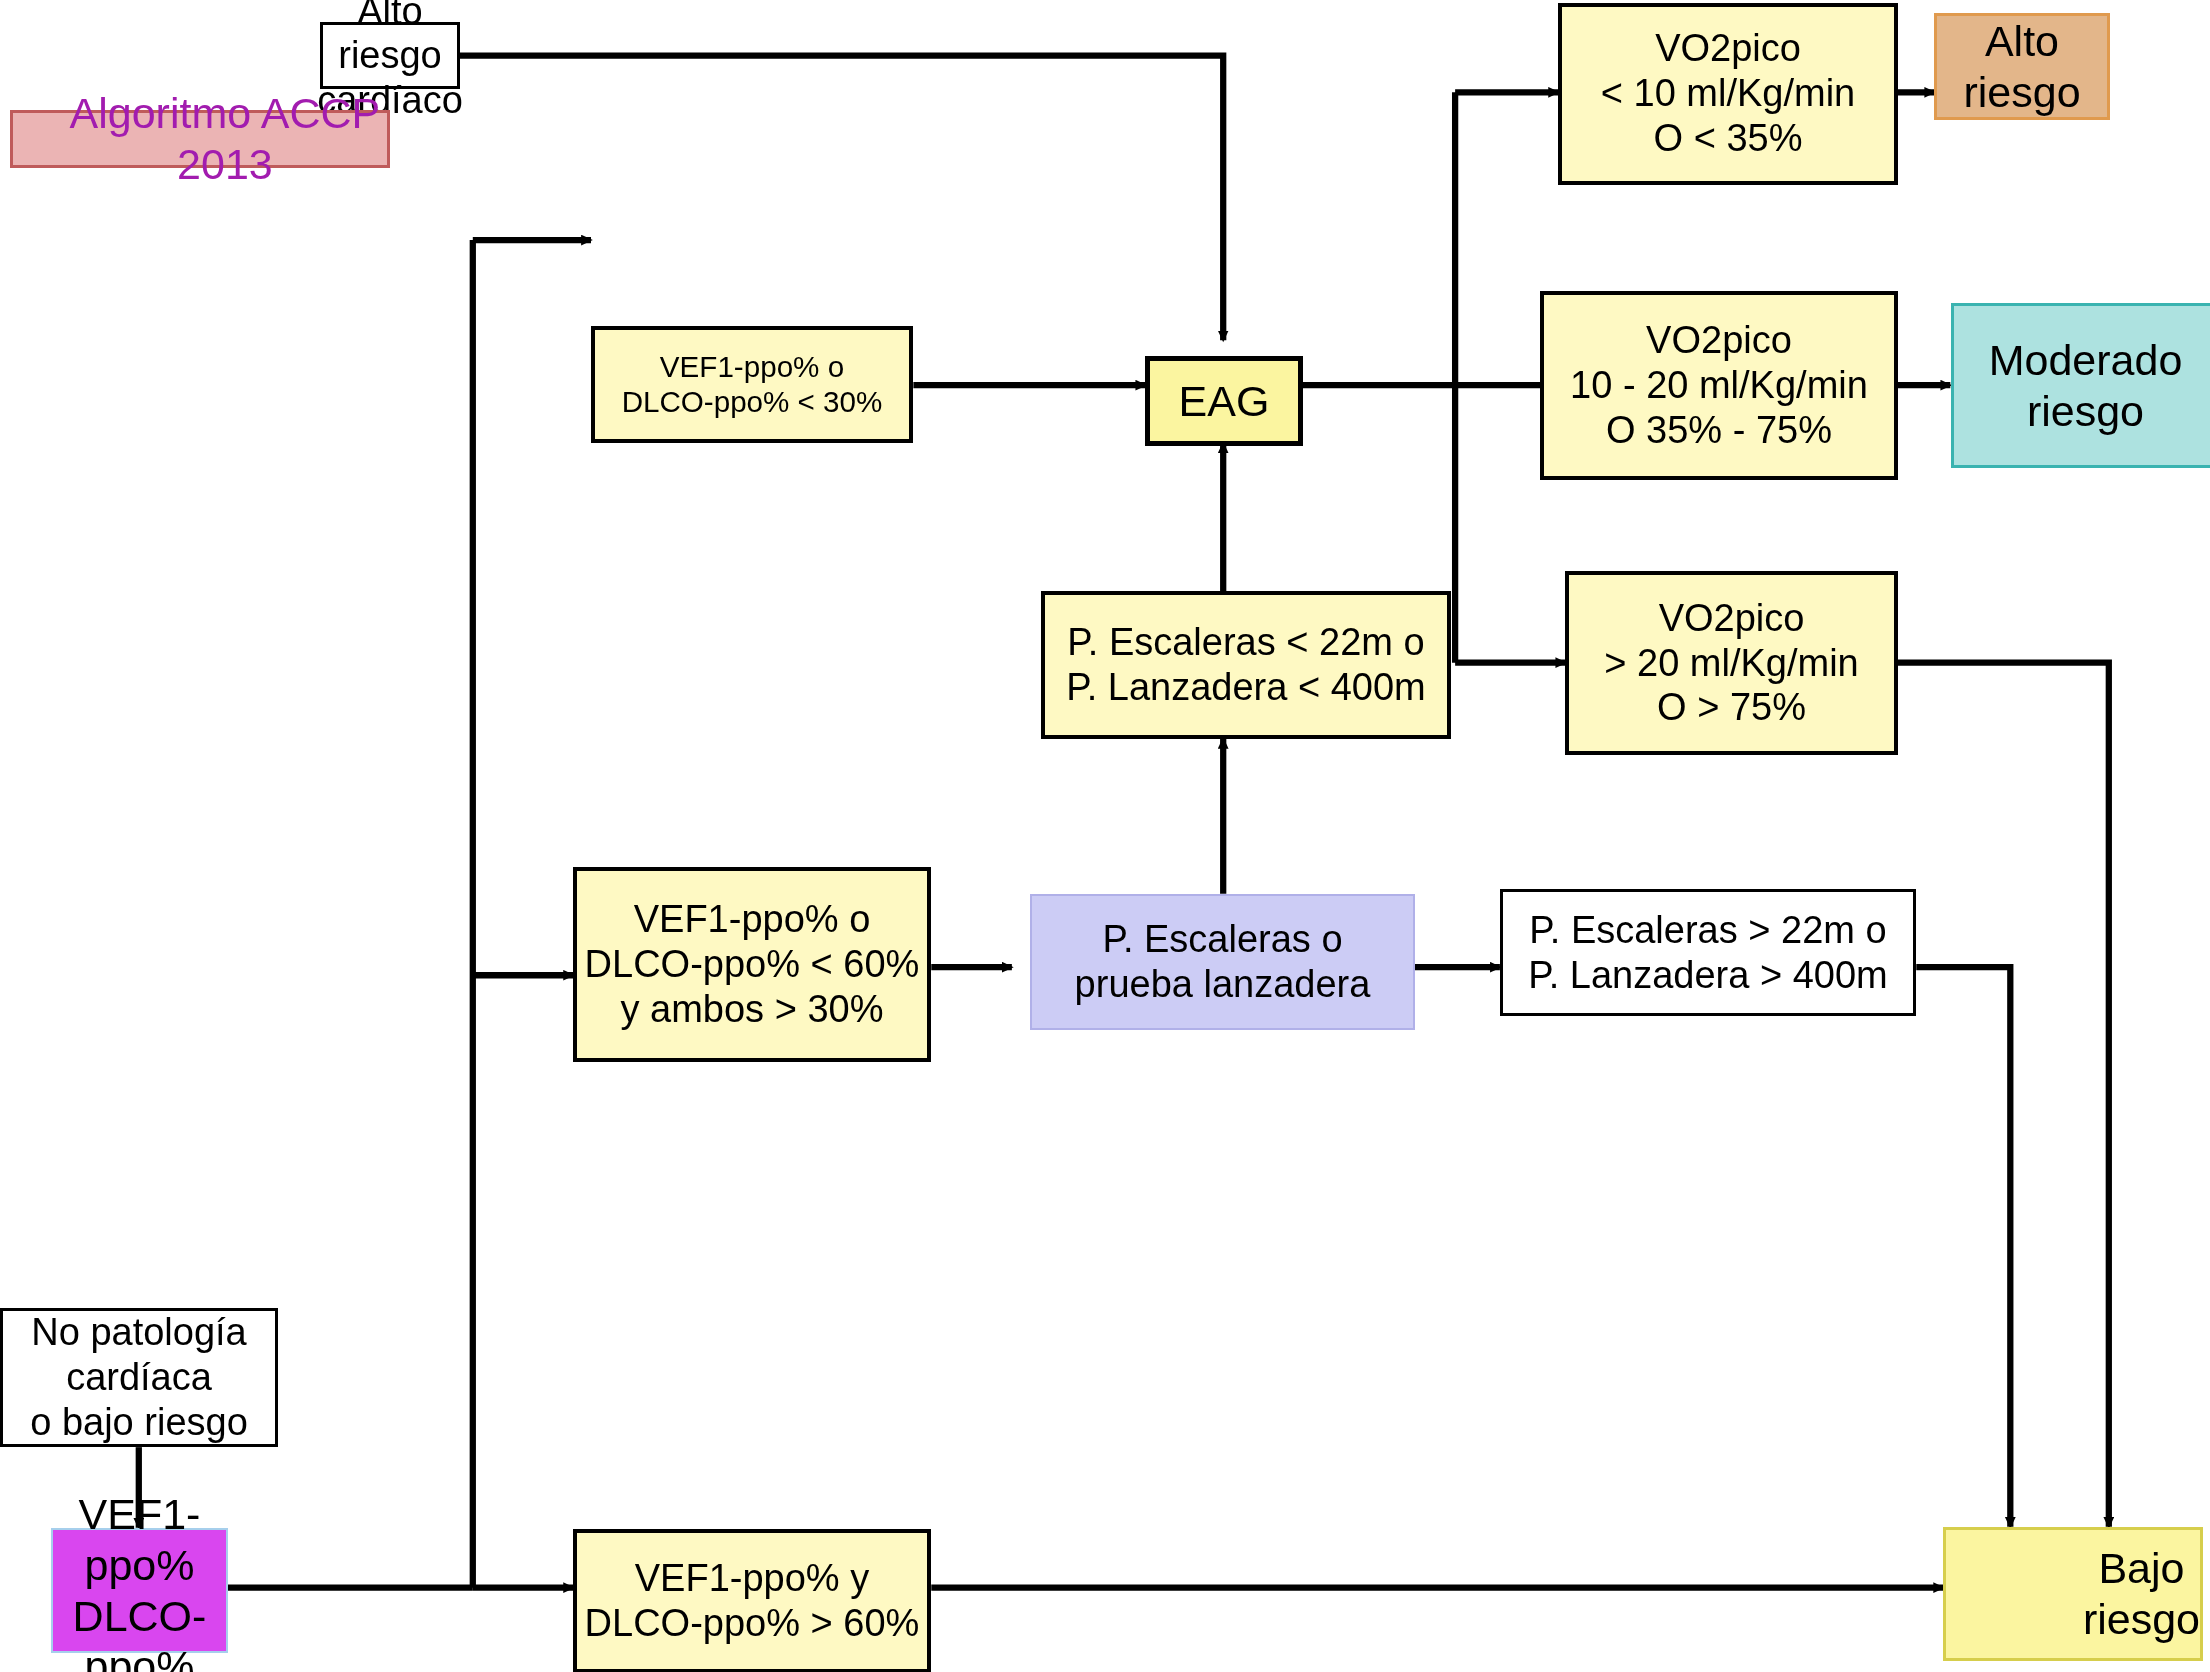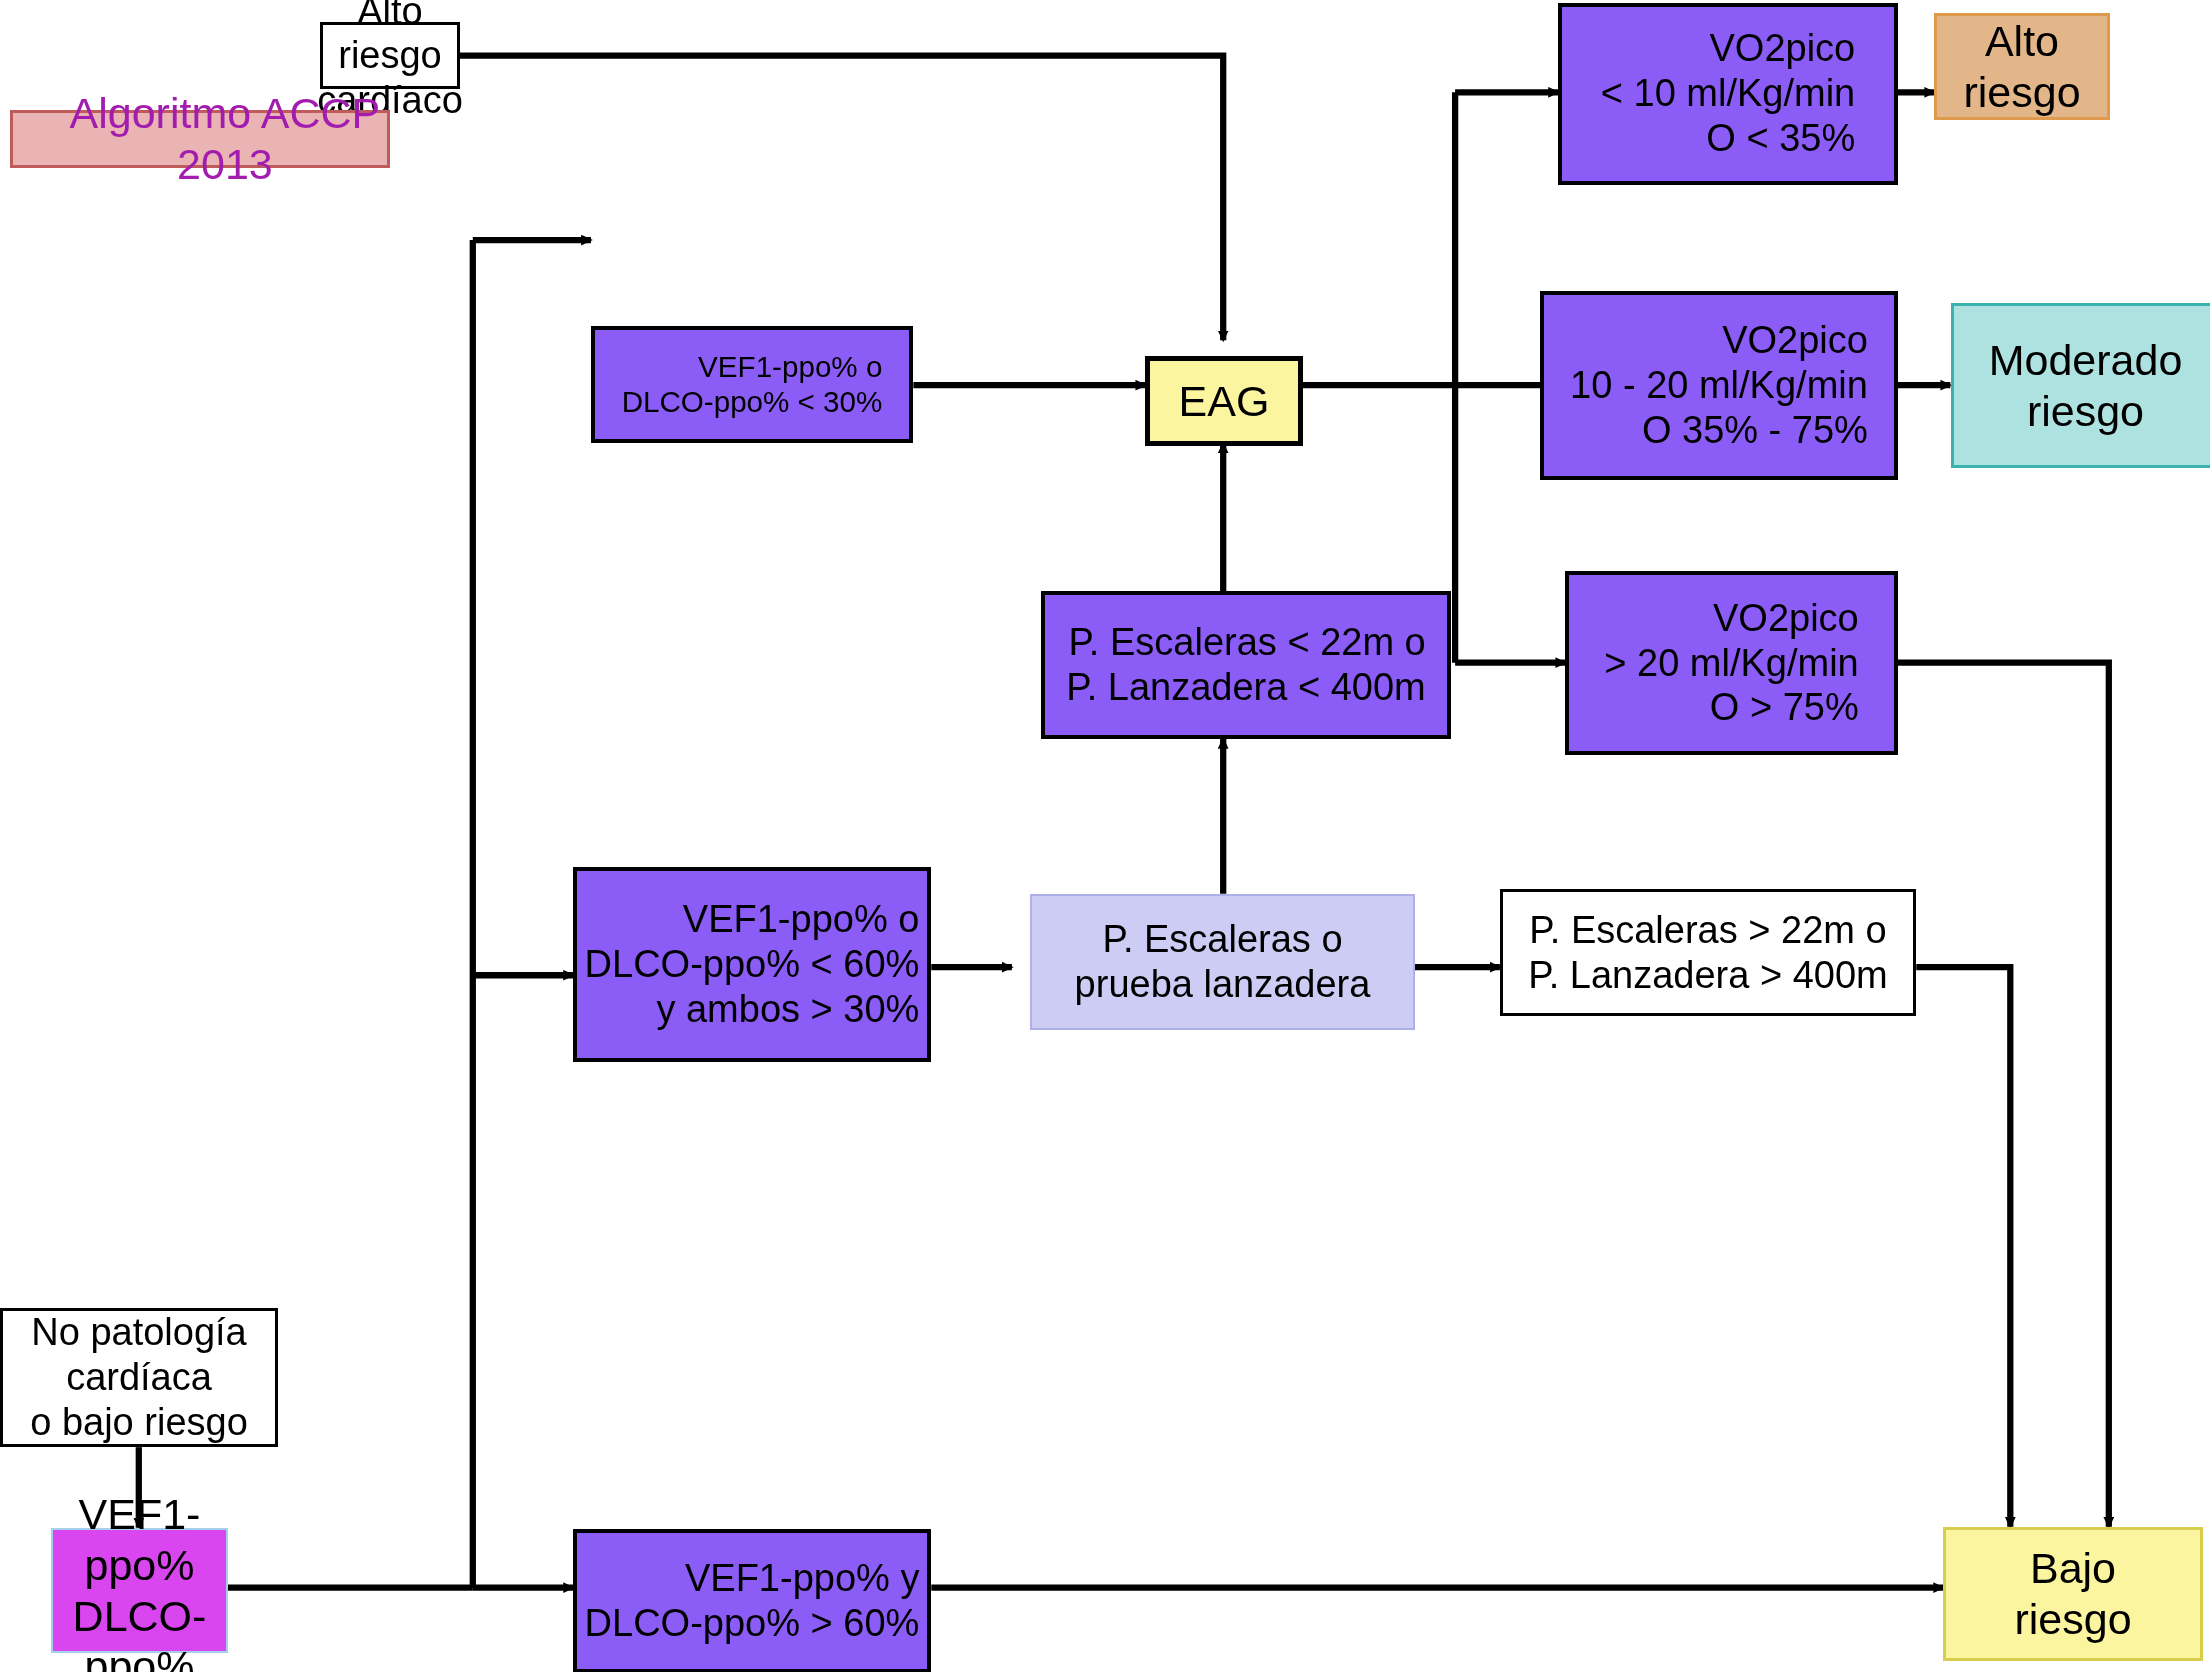--- a/index.html
+++ b/index.html
@@ -21,23 +21,22 @@
     display: flex;
     align-items: center;
     justify-content: center;
     text-align: center;
     color: #000000;
     line-height: 1.18;
     white-space: pre-line;
   }
   
   .plain {
-    background: #8b5cf6;
+    background: #fef9c3;
     border: 4.5px solid #000000;
-    text-align: right;
   }
   .thinplain {
     background: #ffffff;
     border: 3.6px solid #000000;
   }
   .title-banner {
     background: #EBB4B4;
     border: 3.6px solid #BF5B5B;
     color: #a21caf;
     justify-content: flex-start;
@@ -209,19 +208,19 @@
   <div class="node lightblue f44" style="left:51px; top:1528px; width:177px; height:125px;">
     <span>VEF1-ppo%
 DLCO-ppo%</span>
   </div>
 
   <div class="node plain f38" style="left:573px; top:1529px; width:358px; height:144px;">
     <span>VEF1-ppo% y
 DLCO-ppo% &gt; 60%</span>
   </div>
 
-  <div class="node bajo f44" style="left:1943px; top:1527px; width:260px; height:134px;">
+  <div class="node bajo f44" style="left:1943px; top:1527px; width:260px; height:134px;justify-content:flex-end;">
     <span>Bajo
 riesgo</span>
   </div>
 
 </div>
 
 
 </body></html>

